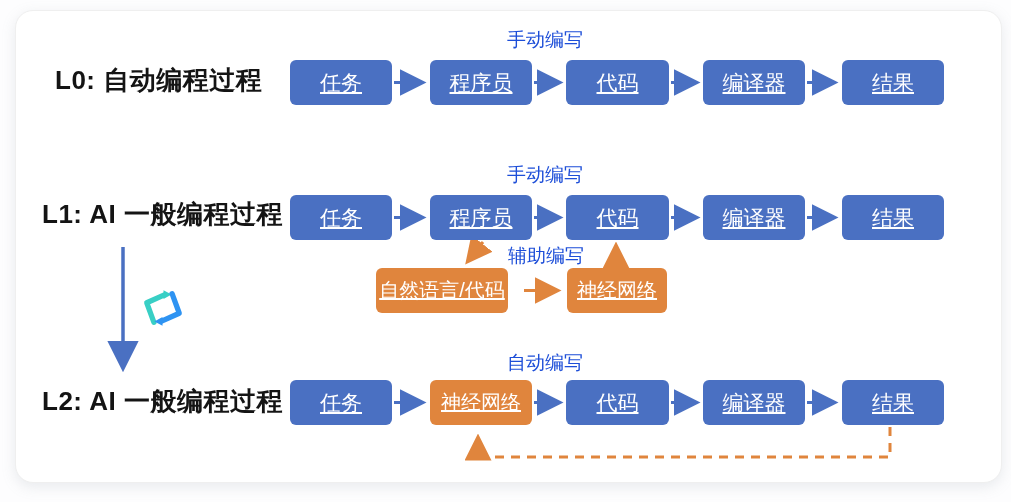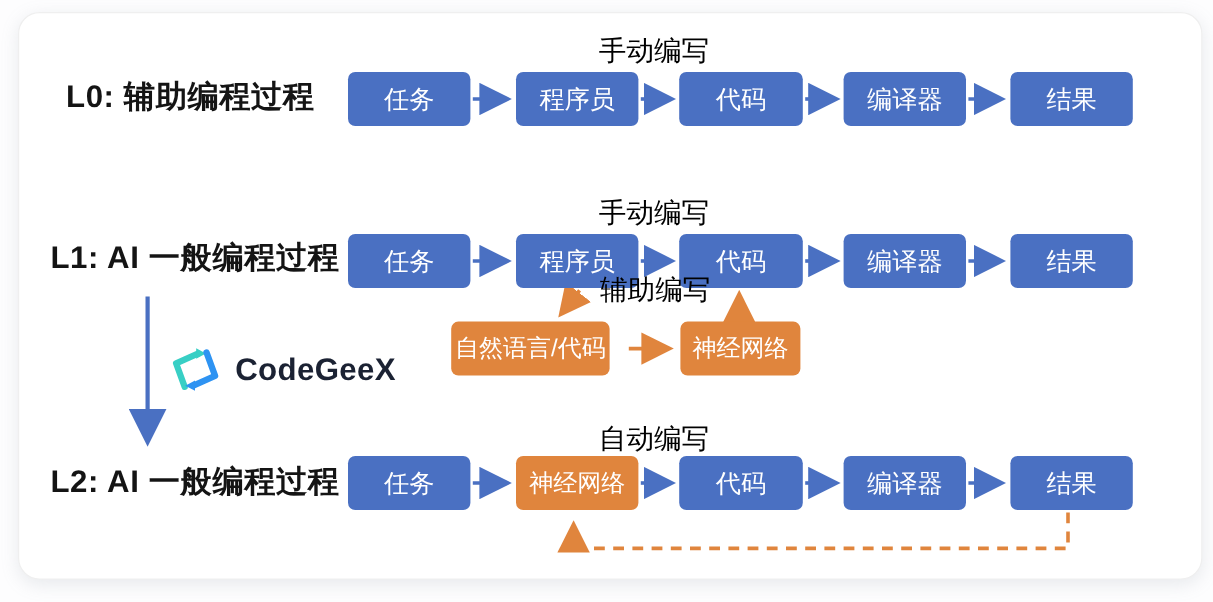--- a/index.html
+++ b/index.html
@@ -13,27 +13,27 @@
     position:absolute;left:15px;top:10px;width:985px;height:471px;
     background:#ffffff;border:1px solid #efefef;border-radius:18px;
     box-shadow:0 4px 14px rgba(140,150,160,.18);
   }
   .layer{position:absolute;left:0;top:0;width:1011px;height:502px;pointer-events:none;}
   .row-title{
     position:absolute;font-size:26px;font-weight:700;color:#141414;
     white-space:nowrap;letter-spacing:.5px;
   }
   .annot{
-    position:absolute;font-size:23px;font-weight:500;color:#000000;
+    position:absolute;font-size:19px;font-weight:500;color:#1d4ed8;
     transform:translateX(-50%);white-space:nowrap;
   }
   .box{
     position:absolute;height:45px;border-radius:6px;
     display:flex;align-items:center;justify-content:center;
-    color:#ffffff;font-size:21px;white-space:nowrap;
+    color:#ffffff;font-size:21px;white-space:nowrap;text-decoration:underline;
   }
   .box.blue{background:#4a70c2;}
   .box.orange{background:#e0853d;}
   .logo{
     position:absolute;left:140px;top:286px;display:flex;align-items:center;gap:10px;
   }
   .logo-text{font-size:26px;font-weight:600;color:#1b2233;letter-spacing:.3px;}
 </style>
 </head>
 <body>
@@ -69,47 +69,46 @@
   </g>
   <g stroke="#e0853d" stroke-width="3" fill="none">
     <path d="M483,242 L468,261" marker-end="url(#ao)"></path>
     <path d="M524,290.5 L557,290.5" marker-end="url(#ao)"></path>
     <path d="M616,266 L616,246" marker-end="url(#ao)"></path>
   </g>
   <path d="M123,247 L123,367" stroke="#4a70c2" stroke-width="3.5" fill="none" marker-end="url(#ab)"></path>
   <path d="M890,427 L890,457 L478,457 L478,438" stroke="#e0853d" stroke-width="3" fill="none" stroke-dasharray="9 7" marker-end="url(#ao)"></path>
 </svg>
 
-<div class="row-title" style="left:55px;top:63px">L0: 辅助编程过程</div>
+<div class="row-title" style="left:55px;top:63px">L0: 自动编程过程</div>
 <div class="annot" style="left:545px;top:27px">手动编写</div>
 <div class="box blue" style="left:290px;top:60px;width:102px">任务</div>
 <div class="box blue" style="left:430px;top:60px;width:102px">程序员</div>
 <div class="box blue" style="left:566px;top:60px;width:103px">代码</div>
 <div class="box blue" style="left:703px;top:60px;width:102px">编译器</div>
 <div class="box blue" style="left:842px;top:60px;width:102px">结果</div>
 
 <div class="row-title" style="left:42px;top:197px">L1: AI 一般编程过程</div>
 <div class="annot" style="left:545px;top:162px">手动编写</div>
 <div class="box blue" style="left:290px;top:195px;width:102px">任务</div>
 <div class="box blue" style="left:430px;top:195px;width:102px">程序员</div>
 <div class="box blue" style="left:566px;top:195px;width:103px">代码</div>
 <div class="box blue" style="left:703px;top:195px;width:102px">编译器</div>
 <div class="box blue" style="left:842px;top:195px;width:102px">结果</div>
-<div class="annot" style="left:546px;top:226px">辅助编写</div>
+<div class="annot" style="left:546px;top:243px">辅助编写</div>
 <div class="box orange" style="left:376px;top:268px;width:132px;font-size:20px">自然语言/代码</div>
 <div class="box orange" style="left:567px;top:268px;width:100px;font-size:20px">神经网络</div>
 
 <div class="logo">
   <svg width="46" height="44" viewBox="0 0 48 46">
     <polyline points="26,9 7,17.5 14.5,38" fill="none" stroke="#38cfc5" stroke-width="5.5" stroke-linecap="round" stroke-linejoin="round"></polyline>
     <polygon points="24.5,4.5 33,9 24.5,13.5" fill="#38cfc5"></polygon>
     <polyline points="22,37 41,28.5 33.5,8" fill="none" stroke="#2e93f2" stroke-width="5.5" stroke-linecap="round" stroke-linejoin="round"></polyline>
     <polygon points="23.5,32.5 15,37 23.5,41.5" fill="#2e93f2"></polygon>
   </svg>
-  <span class="logo-text">CodeGeeX</span>
 </div>
 
 <div class="row-title" style="left:42px;top:384px">L2: AI 一般编程过程</div>
 <div class="annot" style="left:545px;top:350px">自动编写</div>
 <div class="box blue" style="left:290px;top:380px;width:102px">任务</div>
 <div class="box orange" style="left:430px;top:380px;width:102px;font-size:20px">神经网络</div>
 <div class="box blue" style="left:566px;top:380px;width:103px">代码</div>
 <div class="box blue" style="left:703px;top:380px;width:102px">编译器</div>
 <div class="box blue" style="left:842px;top:380px;width:102px">结果</div>
 

